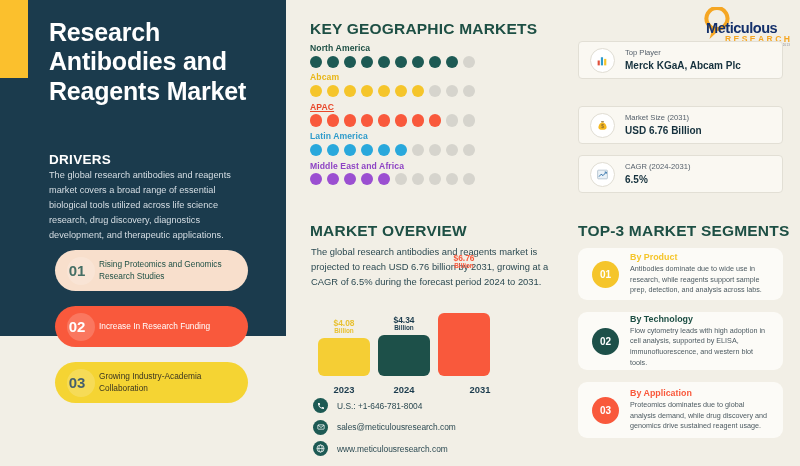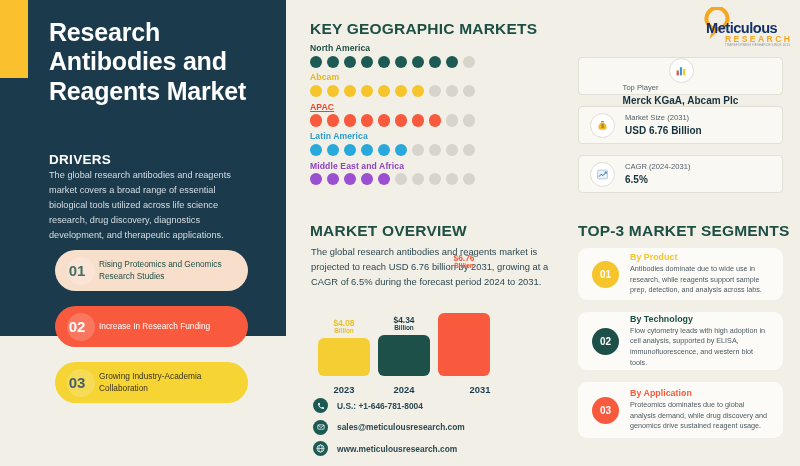--- a/index.html
+++ b/index.html
@@ -103,21 +103,21 @@
 
   
   .contact { position:absolute; left:313px; top:398px; }
   .c-row { display:flex; align-items:center; margin-bottom:6.5px; }
   .c-icon {
     width:15px; height:15px; border-radius:50%; background:#1D5A54;
     flex:none; margin-right:9px; position:relative;
     display:flex; align-items:center; justify-content:center;
   }
   .c-icon svg { display:block; }
-  .c-text { font-size:8.4px; color:#2C4A52;font-weight:bold; }
+  .c-text { font-size:8.4px; color:#2C4A52; }
 
   
   .logo { position:absolute; left:697px; top:6px; width:98px; height:40px; }
   .logo-mag {
     position:absolute; left:7px; top:1px;
   }
   .logo-m {
     position:absolute; left:9px; top:14px;
     font-size:14.6px; font-weight:bold; color:#14306B;
     letter-spacing:-0.5px;
@@ -130,21 +130,21 @@
   .logo-tag {
     position:absolute; left:28px; top:37px;
     font-size:2.9px; color:#8A8D96; letter-spacing:0.25px;
   }
 
   .stat-card {
     position:absolute; left:578px; width:205px; height:38px;
     background:#FAF8F2; border:1px solid #E2DFD5; border-radius:4px;
     display:flex; align-items:center;
   }
-  #stat-0 { top:57px;flex-direction:column; }
+  #stat-0 { top:41px; }
   #stat-1 { top:106px; }
   #stat-2 { top:155px; }
   .stat-icon {
     width:25px; height:25px; border-radius:50%;
     background:#FFFFFF; border:1px solid #E0DDD3;
     margin-left:11px; margin-right:10px; flex:none;
     display:flex; align-items:center; justify-content:center;
   }
   .stat-body { line-height:1.3; }
   .stat-label { font-size:7.6px; color:#55606B; }

